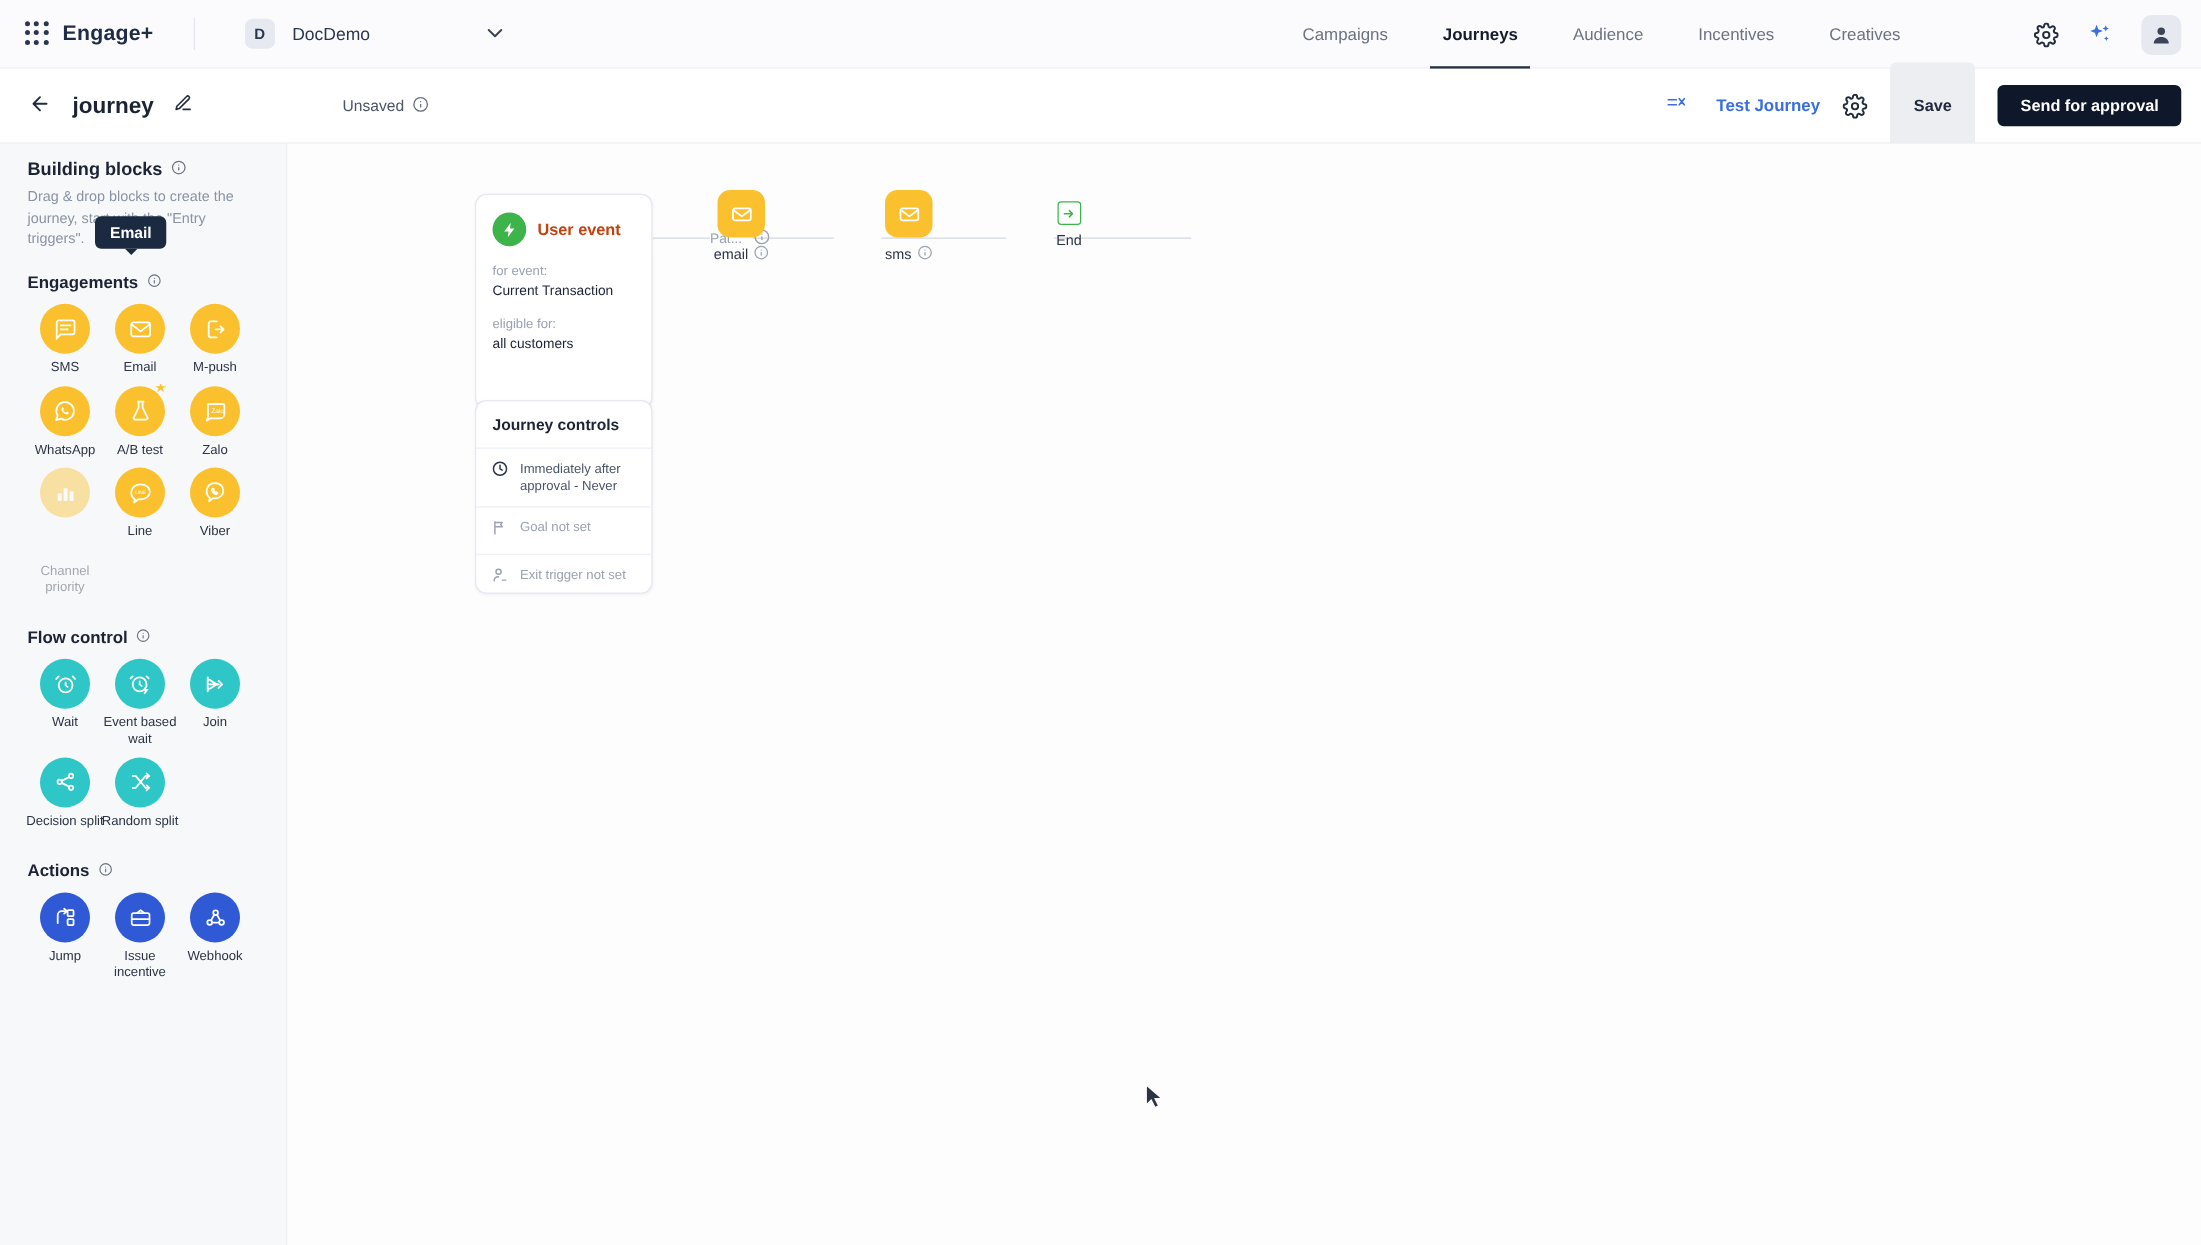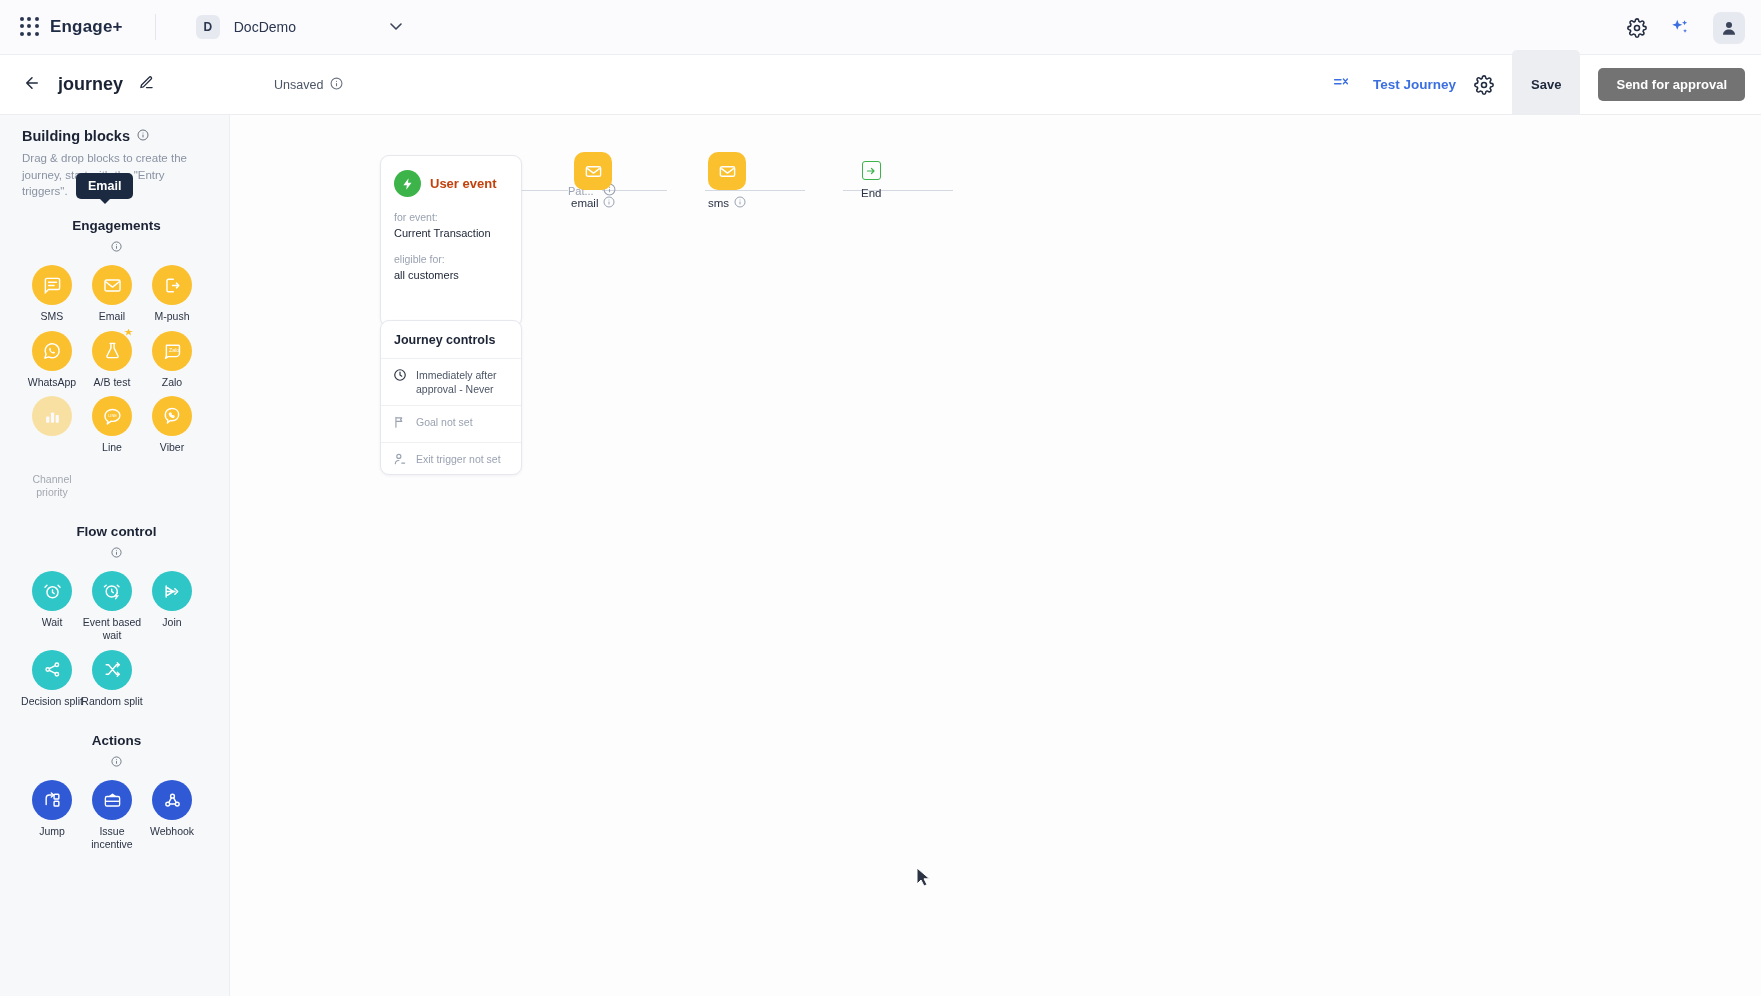--- a/index.html
+++ b/index.html
@@ -49,33 +49,33 @@
   }
   .backarrow { margin-left: 22px; font-size: 21px; color: #222b3f; cursor: pointer; line-height: 1; }
   .jtitle { margin-left: 16px; font-size: 18px; font-weight: bold; color: #1b2334; }
   .pencil { margin-left: 16px; cursor: pointer; }
   .unsaved { margin-left: 120px; font-size: 12.5px; color: #4b5565; display: flex; align-items: center; gap: 7px; }
   .subright { position: absolute; right: 16px; display: flex; align-items: center; gap: 18px; }
   .testjourney { display: flex; align-items: center; gap: 24px; color: #3b6fe0;
     font-size: 13.5px; font-weight: bold; cursor: pointer; }
   .btn-save { background: #eceef2; color: #20293d; font-size: 13px; font-weight: bold;
     border: none; border-radius: 5px; padding: 27px 19px; cursor: pointer; font-family: inherit; }
-  .btn-approval { background: #737373; color: #fff; font-size: 13px; font-weight: bold;
+  .btn-approval { background: #0f172a; color: #fff; font-size: 13px; font-weight: bold;
     border: none; border-radius: 5px; padding: 9px 18px; cursor: pointer; font-family: inherit; }
 
   
   .sidebar {
     position: absolute; left: 0; top: 115px; width: 230px; height: 881px;
     background: #f7f8fa; border-right: 1px solid #eceef2;
     padding: 13px 18px 0 22px; overflow: hidden;
   }
   .sb-title { font-size: 14.5px; font-weight: bold; color: #1b2334; display: flex; align-items: center; gap: 7px; }
   .sb-desc { font-size: 11.5px; color: #8a93a3; line-height: 1.45; margin-top: 6px; width: 172px; }
   .sb-group { font-size: 13.5px; font-weight: bold; color: #1b2334; margin-top: 18px;
-    display: flex; align-items: center; gap: 7px; flex-direction: column; }
+    display: flex; align-items: center; gap: 7px; }
   .tile-grid { display: grid; grid-template-columns: repeat(3, 60px); margin-top: 10px; column-gap: 0px; }
   .tile { width: 60px; display: flex; flex-direction: column; align-items: center; cursor: grab; margin-bottom: 8px; }
   .tile-ic { width: 40px; height: 40px; border-radius: 50%; display: flex; align-items: center;
     justify-content: center; position: relative; }
   .tile-lb { font-size: 10.5px; color: #2b3344; text-align: center; margin-top: 5px; line-height: 1.2; width: 62px; }
   .yellow { background: #fbc02d; }
   .teal   { background: #2ec6c6; }
   .blue   { background: #3059d6; }
   .dim    { opacity: .42; gap: 32px; }
   .beta-dot { position: absolute; top: -2px; right: -1px; width: 9px; height: 7px;
@@ -105,21 +105,21 @@
   .jc-row { display: flex; align-items: flex-start; gap: 9px; padding: 9px 12px;
     border-top: 1px solid #eef0f4; font-size: 10.5px; color: #4b5565; line-height: 1.35; }
   .jc-row.muted { color: #9aa2b1; }
 
   .conn { position: absolute; background: #d4d8e0; }
   .cnode { position: absolute; display: flex; flex-direction: column; align-items: center; cursor: pointer; }
   .cnode-ic { width: 38px; height: 38px; border-radius: 10px; background: #fbc02d;
     display: flex; align-items: center; justify-content: center; }
   .cnode-lb { display: flex; align-items: center; gap: 5px; margin-top: 6px; font-size: 11.5px; color: #2b3344; }
   .path-lb { position: absolute; font-size: 11px; color: #9aa2b1; display: flex; align-items: center; gap: 9px; }
-  .end-node { position: absolute; display: flex; flex-direction: column; align-items: center; cursor: pointer; margin-left: 16px; }
+  .end-node { position: absolute; display: flex; flex-direction: column; align-items: center; cursor: pointer; }
   .end-box { width: 19px; height: 19px; border: 1.6px solid #3cb44a; border-radius: 3px;
     display: flex; align-items: center; justify-content: center; }
   .end-lb { font-size: 11.5px; color: #2b3344; margin-top: 7px; }
 
   .cursor-ptr { position: absolute; left: 916px; top: 867px; z-index: 40; pointer-events: none; }
 </style>
 </head>
 <body>
 
 <div id="app">
@@ -141,20 +141,27 @@
     <div class="workspace">
       <div class="ws-avatar">D</div>
       <div class="ws-name">DocDemo</div>
       <div class="ws-caret">
         <svg width="16" height="16" viewBox="0 0 16 16">
             <path d="M3 6l5 5 5-5" stroke="#3b4459" stroke-width="1.6" fill="none" stroke-linecap="round" stroke-linejoin="round"></path>
           </svg>
       </div>
     </div>
 
+    <div class="mainnav">
+      <div class="navitem">Campaigns</div>
+      <div class="navitem active">Journeys</div>
+      <div class="navitem">Audience</div>
+      <div class="navitem">Incentives</div>
+      <div class="navitem">Creatives</div>
+    </div>
 
     <div class="topright">
       <div class="ticon">
         <svg width="20" height="20" viewBox="0 0 24 24" fill="none" stroke="#222b3f" stroke-width="1.9">
           <circle cx="12" cy="12" r="3"></circle>
           <path d="M19.4 15a1.65 1.65 0 00.33 1.82l.06.06a2 2 0 11-2.83 2.83l-.06-.06a1.65 1.65 0 00-1.82-.33 1.65 1.65 0 00-1 1.51V21a2 2 0 11-4 0v-.09A1.65 1.65 0 008.6 19.4a1.65 1.65 0 00-1.82.33l-.06.06a2 2 0 11-2.83-2.83l.06-.06a1.65 1.65 0 00.33-1.82 1.65 1.65 0 00-1.51-1H3a2 2 0 110-4h.09A1.65 1.65 0 004.6 8.6a1.65 1.65 0 00-.33-1.82l-.06-.06a2 2 0 112.83-2.83l.06.06A1.65 1.65 0 009 4.6h.09A1.65 1.65 0 0010 3.09V3a2 2 0 114 0v.09a1.65 1.65 0 001 1.51 1.65 1.65 0 001.82-.33l.06-.06a2 2 0 112.83 2.83l-.06.06A1.65 1.65 0 0019.4 9v.09a1.65 1.65 0 001.51 1H21a2 2 0 110 4h-.09a1.65 1.65 0 00-1.51 1z"></path>
         </svg>
       </div>
       <div class="ticon">
         <svg width="22" height="22" viewBox="0 0 24 24">

